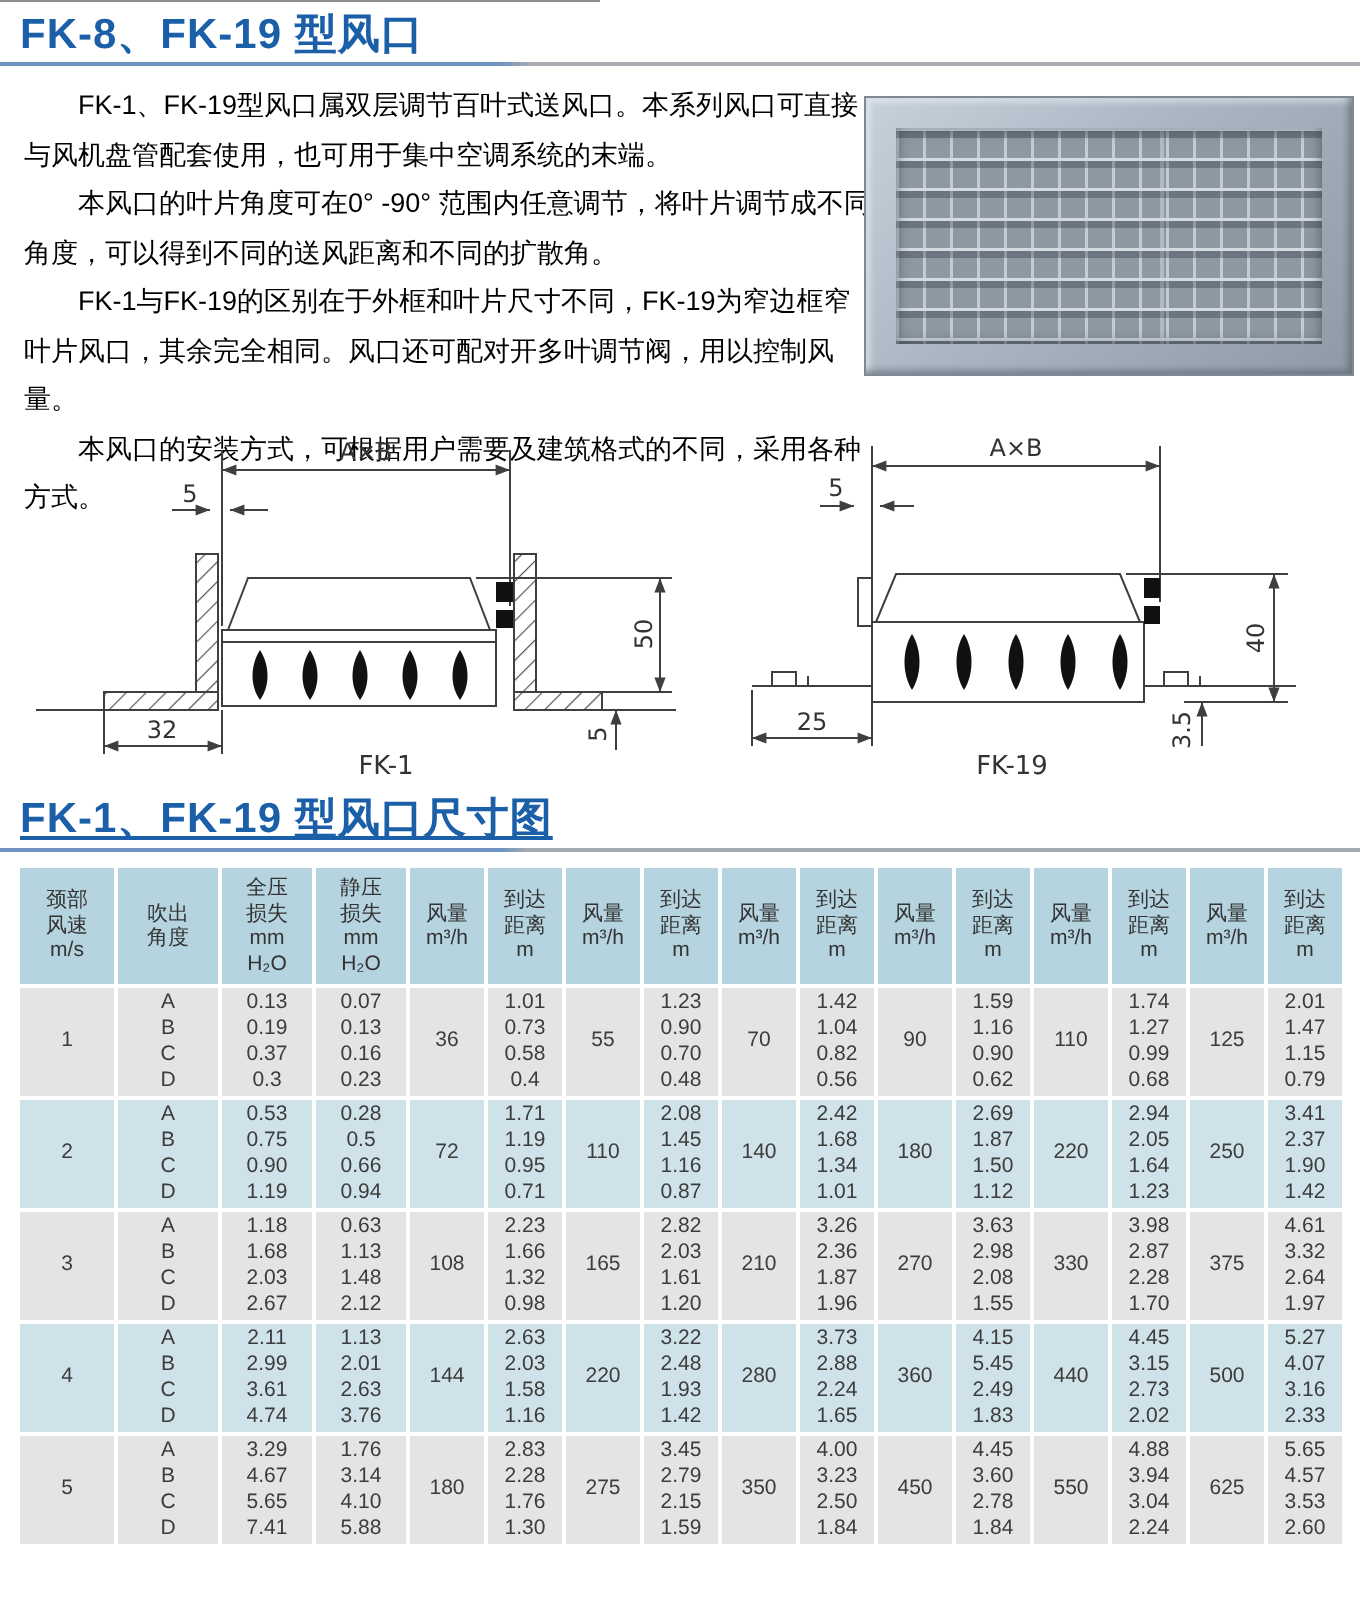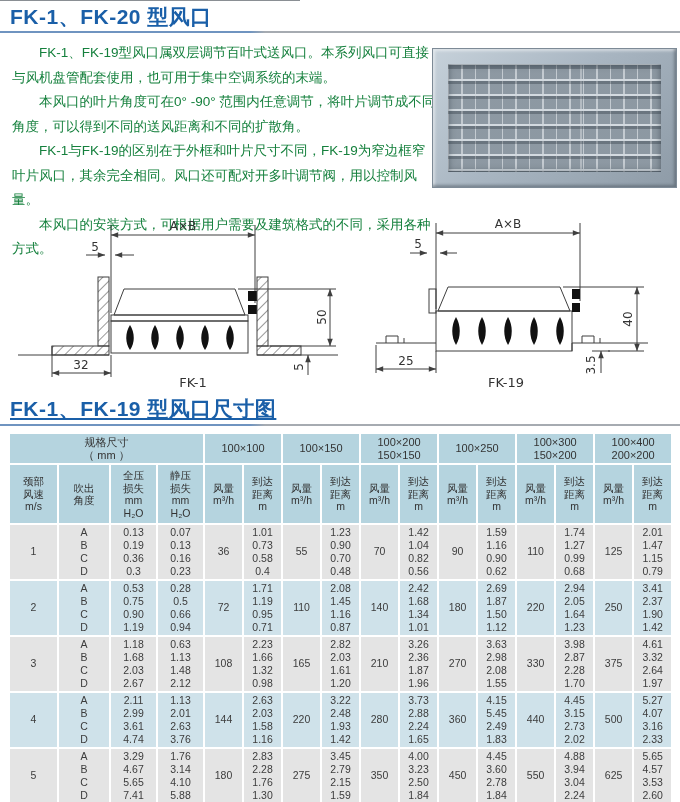--- a/index.html
+++ b/index.html
@@ -10,21 +10,21 @@
                color:#1a5fa8; letter-spacing:0.5px; white-space:nowrap; }
   #title1 { top:3px; }
   #title2 { top:395px;text-decoration:underline; }
   .rule { position:absolute; left:0; width:680px; height:2px;
           background:linear-gradient(to right,#6f94c0 0,#6f94c0 250px,#a6abb1 265px,#a6abb1 100%); }
   #rule1 { top:31px; }
   #rule2 { top:424px; }
   .artifact { position:absolute; top:0; left:0; width:300px; height:1px; background:#8a8f94; }
 
   #intro { position:absolute; left:12px; top:41px; width:424px; font-size:13.5px;
-           line-height:24.5px; color:#15803d; }
+           line-height:24.5px; color:#000000; }
   #intro p { margin:0; text-indent:2em; }
 
   
   #grille { position:absolute; left:432px; top:48px; width:245px; height:140px;
             background:linear-gradient(135deg,#c6d1da 0%,#a9b6c2 45%,#8e9ba7 100%);
             border:1px solid #7d8a96; box-sizing:border-box; padding:15px;
             box-shadow:inset -2px -2px 3px rgba(60,70,80,.45), inset 2px 2px 3px rgba(255,255,255,.5); }
   #grille .grid { width:100%; height:100%; background-color:#94a0aa;
       background-image:
         repeating-linear-gradient(to bottom,#d3dae0 0 1.5px, rgba(55,65,75,.45) 1.5px 5px, rgba(120,130,140,.25) 5px 15px),
@@ -49,21 +49,21 @@
   tbody td { background:#e4e4e4; height:54px; line-height:13.2px; }
   tbody tr.blue td { background:#cfe2ea; }
   tbody td div { height:13.2px; }
 </style>
 </head>
 <body>
 
 <div class="page">
   <div class="artifact"></div>
 
-  <h1 class="sec-title" id="title1">FK-1、FK-20 型风口</h1>
+  <h1 class="sec-title" id="title1">FK-8、FK-19 型风口</h1>
   <div class="rule" id="rule1"></div>
 
   <div id="intro">
     <p>FK-1、FK-19型风口属双层调节百叶式送风口。本系列风口可直接与风机盘管配套使用，也可用于集中空调系统的末端。</p>
     <p>本风口的叶片角度可在0° -90° 范围内任意调节，将叶片调节成不同角度，可以得到不同的送风距离和不同的扩散角。</p>
     <p>FK-1与FK-19的区别在于外框和叶片尺寸不同，FK-19为窄边框窄叶片风口，其余完全相同。风口还可配对开多叶调节阀，用以控制风量。</p>
     <p>本风口的安装方式，可根据用户需要及建筑格式的不同，采用各种方式。</p>
   </div>
 
   <div id="grille">
@@ -185,29 +185,20 @@
   <div id="tbl-wrap">
     <table class="spec">
       <colgroup>
         <col style="width:49px">
           <col style="width:52px">
           <col style="width:47px">
           <col style="width:47px">
         <col span="12" style="width:39px">
       </colgroup>
       <thead>
-        <tr class="r1">
-          <th colspan="4">规格尺寸<br>（ mm ）</th>
-          <th colspan="2">100×100</th>
-          <th colspan="2">100×150</th>
-          <th colspan="2">100×200<br>150×150</th>
-          <th colspan="2">100×250</th>
-          <th colspan="2">100×300<br>150×200</th>
-          <th colspan="2">100×400<br>200×200</th>
-        </tr>
         <tr class="r2">
           <th>颈部<br>风速<br>m/s</th>
           <th>吹出<br>角度</th>
           <th>全压<br>损失<br>mm<br>H₂O</th>
           <th>静压<br>损失<br>mm<br>H₂O</th>
           <th>风量<br>m³/h</th>
           <th>到达<br>距离<br>m</th>
           <th>风量<br>m³/h</th>
           <th>到达<br>距离<br>m</th>
           <th>风量<br>m³/h</th>
@@ -225,21 +216,21 @@
             <td>1</td>
             <td>
               <div>A</div>
               <div>B</div>
               <div>C</div>
               <div>D</div>
             </td>
             <td>
               <div>0.13</div>
               <div>0.19</div>
-              <div>0.36</div>
+              <div>0.37</div>
               <div>0.3</div>
             </td>
             <td>
               <div>0.07</div>
               <div>0.13</div>
               <div>0.16</div>
               <div>0.23</div>
             </td>
             <td>36</td>
             <td>

